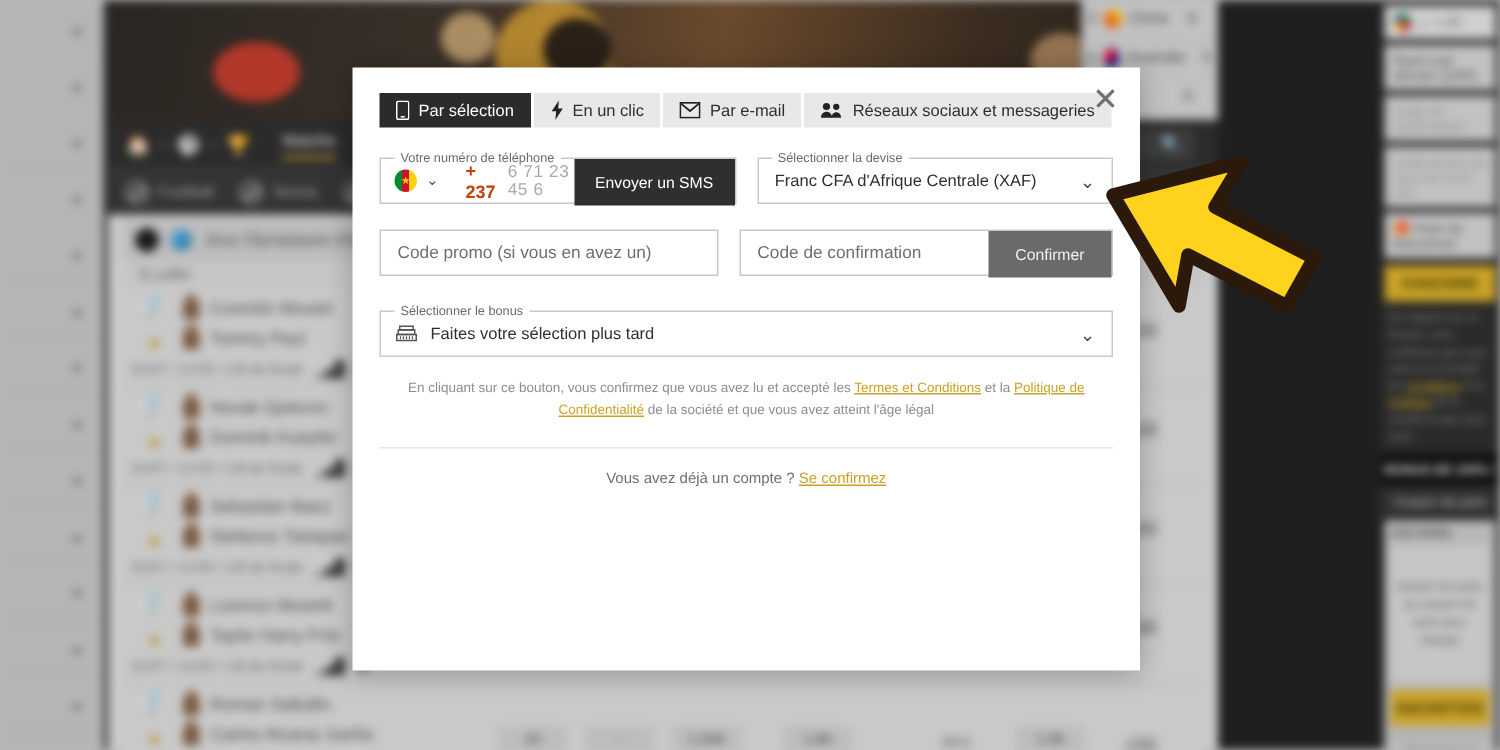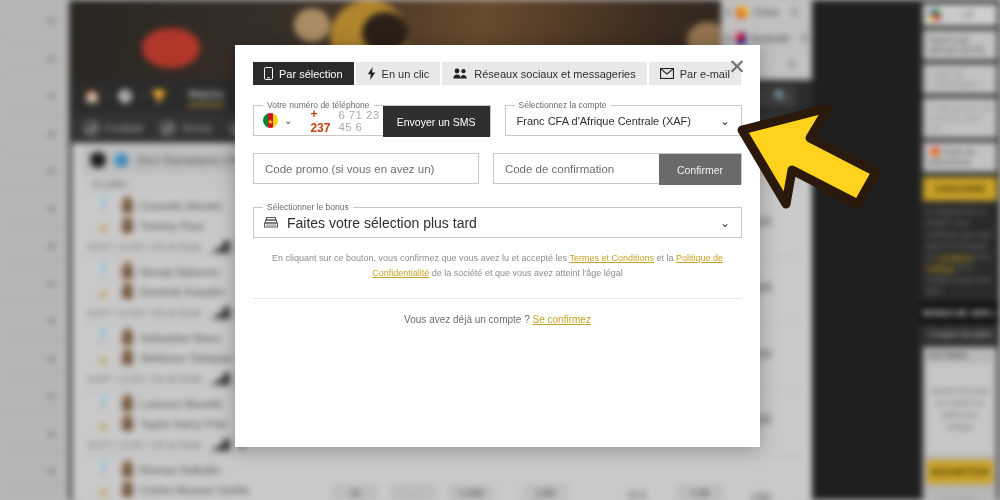--- a/index.html
+++ b/index.html
@@ -532,21 +532,21 @@
     line-height: 1;
   }
   .bonus-icon {
     margin-left: 10px;
     font-size: 12px;
     color: #555;
     line-height: 1;
   }
   .bonus-val {
     margin-left: 9px;
-    font-size: 14px;
+    font-size: 11px;
     color: #2f2f2f;
     flex: 1;
   }
 
   .row-spacer { height: 17px; }
 
   .submit-btn {
     margin: 22px 18px 0 18px;
     height: 30px;
     background: #fbd168;
@@ -894,54 +894,54 @@
       <div class="tab">
         <span class="tico">
           <svg width="9" height="13" viewBox="0 0 9 13">
               <path d="M5.6 0 0.8 7.2h3L3.2 13 8.2 5.4h-3.1z" fill="#222"></path>
             </svg>
         </span>
         <span>En un clic</span>
       </div>
       <div class="tab">
         <span class="tico">
+          <svg width="14" height="11" viewBox="0 0 14 11">
+              <rect x="0.5" y="0.5" width="13" height="10" fill="none" stroke="#222" stroke-width="1.2"></rect>
+              <path d="M0.8 0.9 7 6 13.2 0.9" fill="none" stroke="#222" stroke-width="1.2"></path>
+            </svg>
+        </span>
+        <span>Par e-mail</span>
+      </div>
+      <div class="tab">
+        <span class="tico">
           <svg width="15" height="11" viewBox="0 0 15 11">
               <circle cx="4" cy="3" r="2.4" fill="#222"></circle>
               <circle cx="10.5" cy="3.2" r="2.1" fill="#222"></circle>
               <path d="M0.3 10.5c0-2.5 1.7-4 3.7-4s3.7 1.5 3.7 4z" fill="#222"></path>
               <path d="M7.4 10.5c0-2.2 1.4-3.6 3.1-3.6s3.2 1.4 3.2 3.6z" fill="#222"></path>
             </svg>
         </span>
         <span>Réseaux sociaux et messageries</span>
       </div>
-      <div class="tab">
-        <span class="tico">
-          <svg width="14" height="11" viewBox="0 0 14 11">
-              <rect x="0.5" y="0.5" width="13" height="10" fill="none" stroke="#222" stroke-width="1.2"></rect>
-              <path d="M0.8 0.9 7 6 13.2 0.9" fill="none" stroke="#222" stroke-width="1.2"></path>
-            </svg>
-        </span>
-        <span>Par e-mail</span>
-      </div>
     </div>
 
     <div class="form-area">
 
       <div class="row2">
         <div class="field legend-field">
           <span class="field-legend">Votre numéro de téléphone</span>
           <span class="flag-cm"></span>
           <span class="caret">⌄</span>
           <span class="dialcode">+ 237</span>
           <span class="phone-ph">6 71 23 45 6</span>
           <div class="btn-dark">Envoyer un SMS</div>
         </div>
 
         <div class="field legend-field">
-          <span class="field-legend">Sélectionnez la compte</span>
+          <span class="field-legend">Sélectionner la devise</span>
           <span class="select-val">Franc CFA d'Afrique Centrale (XAF)</span>
           <span class="select-caret">⌄</span>
         </div>
       </div>
 
       <div class="row-spacer"></div>
 
       <div class="row2">
         <div class="field">
           <input class="plain-input" placeholder="Code promo (si vous en avez un)" style="">

